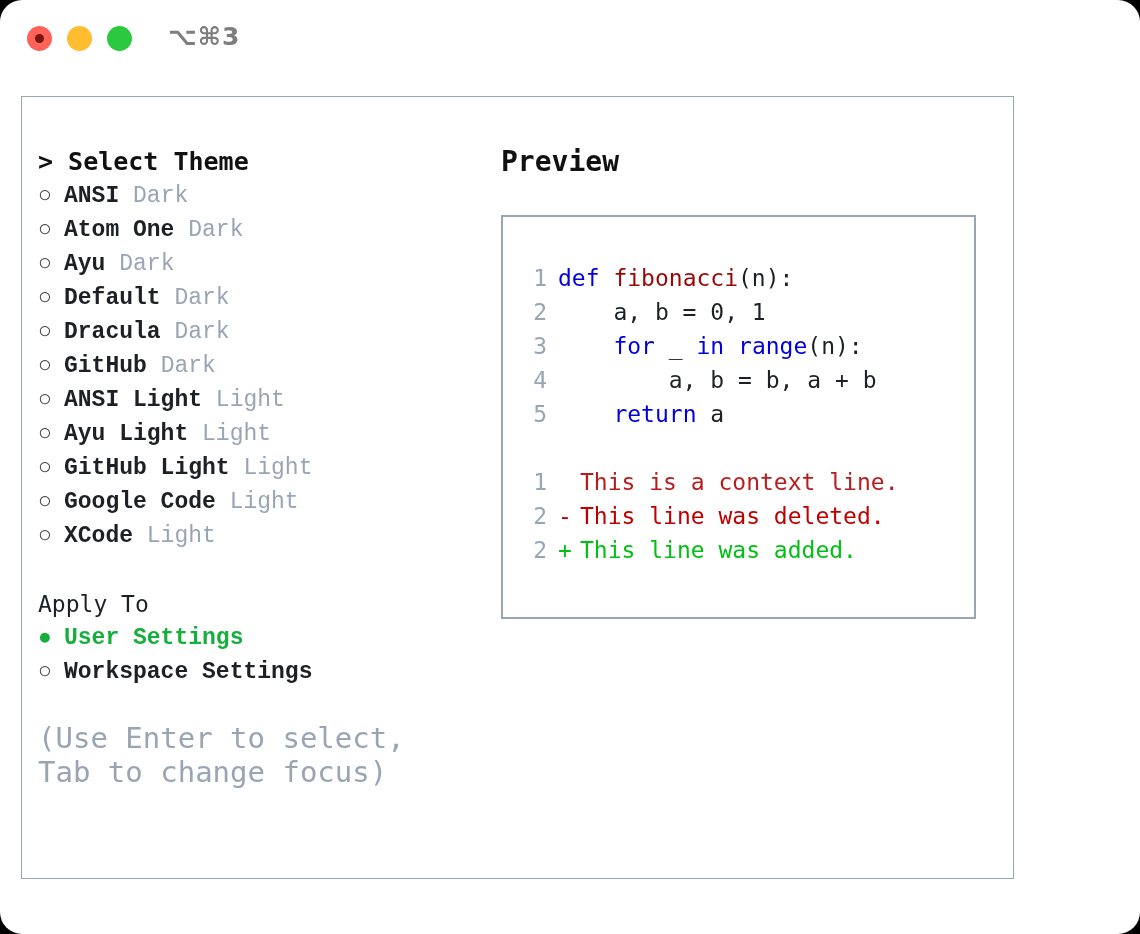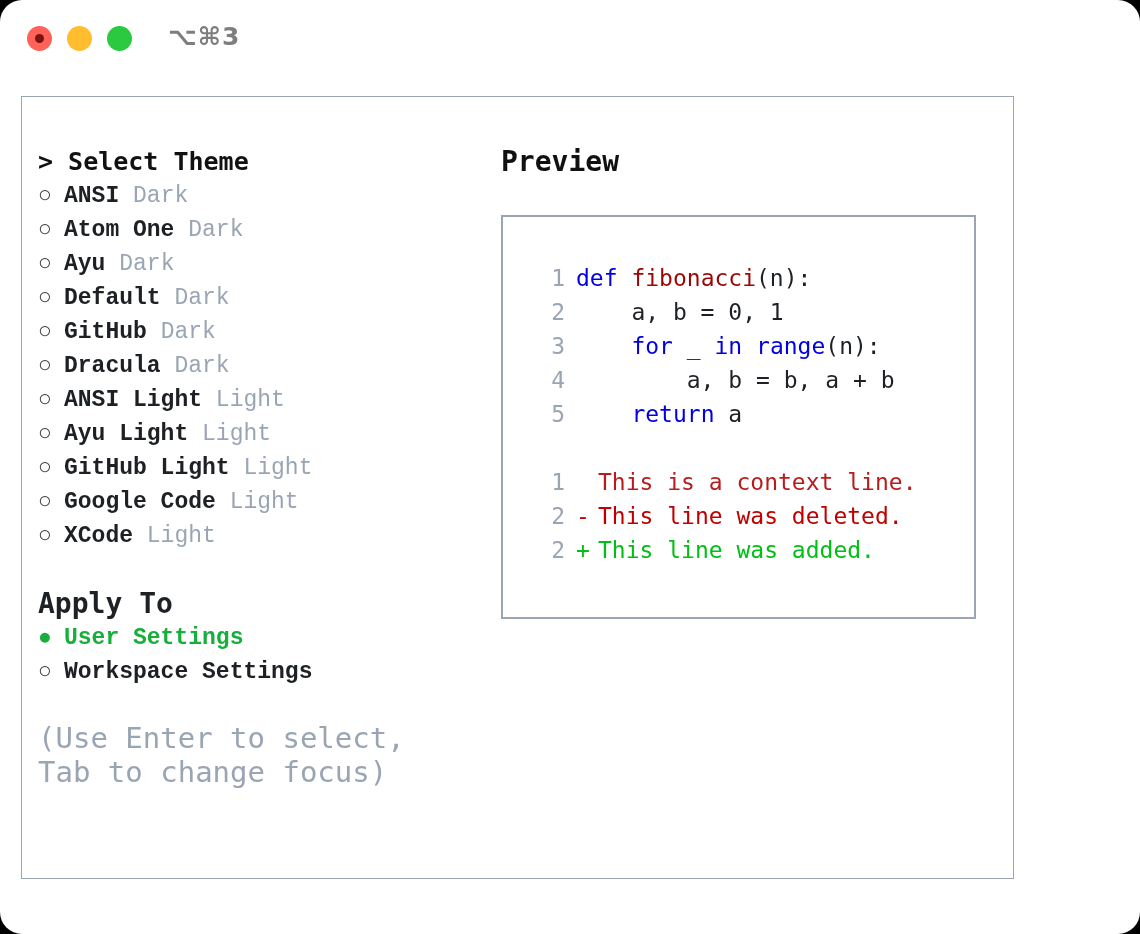--- a/index.html
+++ b/index.html
@@ -121,22 +121,22 @@
   .opt-tag {
     color: #9aa5b4;
     font-weight: normal;
   }
 
   .subhead {
     height: 34px;
     line-height: 34px;
     white-space: pre;
     font-family: "DejaVu Sans Mono", monospace;
-    font-size: 28px;
-    font-weight: bold;
+    font-size: 23px;
+    font-weight: normal;
     color: #1d2024;
   }
 
   .spacer { height: 34px; }
 
   .hint {
     margin-top: 32px;
     font-family: "DejaVu Sans Mono", monospace;
     font-size: 29px;
     line-height: 34px;
@@ -169,21 +169,21 @@
     border: 2px solid #9aa5b4;
     background: #ffffff;
     padding: 44px 0 0 0;
   }
 
   .code-line, .diff-line {
     font-family: "DejaVu Sans Mono", monospace;
     font-size: 23px;
     line-height: 34px;
     white-space: pre;
-    padding-left: 36px;
+    padding-left: 18px;
   }
 
   .ln {
     display: inline-block;
     width: 26px;
     text-align: right;
     color: #9aa5b4;
   }
   .gap { display: inline-block; width: 11px; }
 
@@ -211,22 +211,22 @@
 
   <div class="card">
 
     <div class="left-pane">
       <div class="pane-heading">&gt; Select Theme</div>
       <div id="theme-list">
           <div class="opt-row"><span class="bullet">○</span><span class="opt-name">ANSI</span><span class="opt-tag"> Dark</span></div>
           <div class="opt-row"><span class="bullet">○</span><span class="opt-name">Atom One</span><span class="opt-tag"> Dark</span></div>
           <div class="opt-row"><span class="bullet">○</span><span class="opt-name">Ayu</span><span class="opt-tag"> Dark</span></div>
           <div class="opt-row"><span class="bullet">○</span><span class="opt-name">Default</span><span class="opt-tag"> Dark</span></div>
+          <div class="opt-row"><span class="bullet">○</span><span class="opt-name">Dracula</span><span class="opt-tag"> Dark</span></div>
           <div class="opt-row"><span class="bullet">○</span><span class="opt-name">GitHub</span><span class="opt-tag"> Dark</span></div>
-          <div class="opt-row"><span class="bullet">○</span><span class="opt-name">Dracula</span><span class="opt-tag"> Dark</span></div>
           <div class="opt-row"><span class="bullet">○</span><span class="opt-name">ANSI Light</span><span class="opt-tag"> Light</span></div>
           <div class="opt-row"><span class="bullet">○</span><span class="opt-name">Ayu Light</span><span class="opt-tag"> Light</span></div>
           <div class="opt-row"><span class="bullet">○</span><span class="opt-name">GitHub Light</span><span class="opt-tag"> Light</span></div>
           <div class="opt-row"><span class="bullet">○</span><span class="opt-name">Google Code</span><span class="opt-tag"> Light</span></div>
           <div class="opt-row"><span class="bullet">○</span><span class="opt-name">XCode</span><span class="opt-tag"> Light</span></div>
         </div>
       <div class="spacer"></div>
       <div class="subhead">Apply To</div>
       <div id="apply-list">
           <div class="opt-row selected"><span class="bullet sel">●</span><span class="opt-name">User Settings</span></div>

